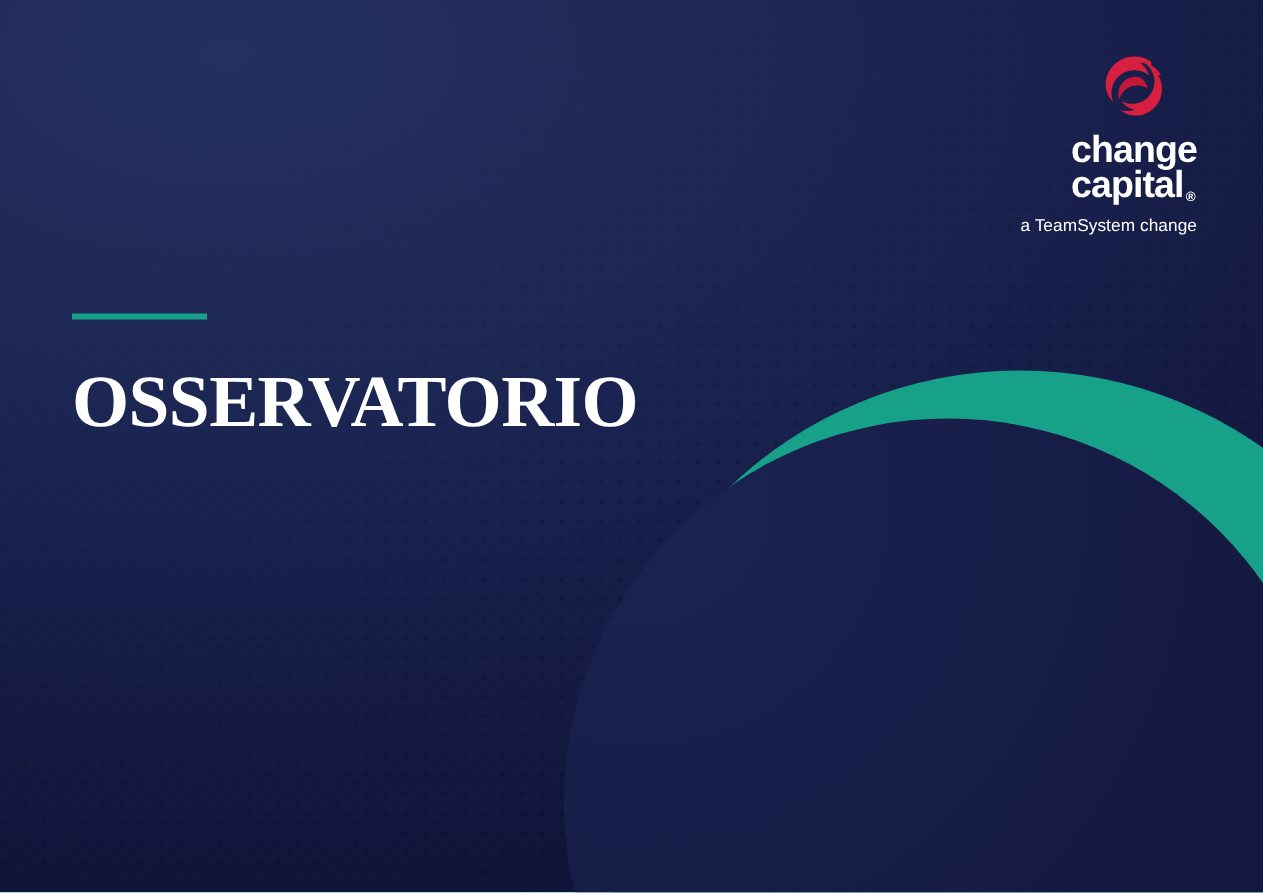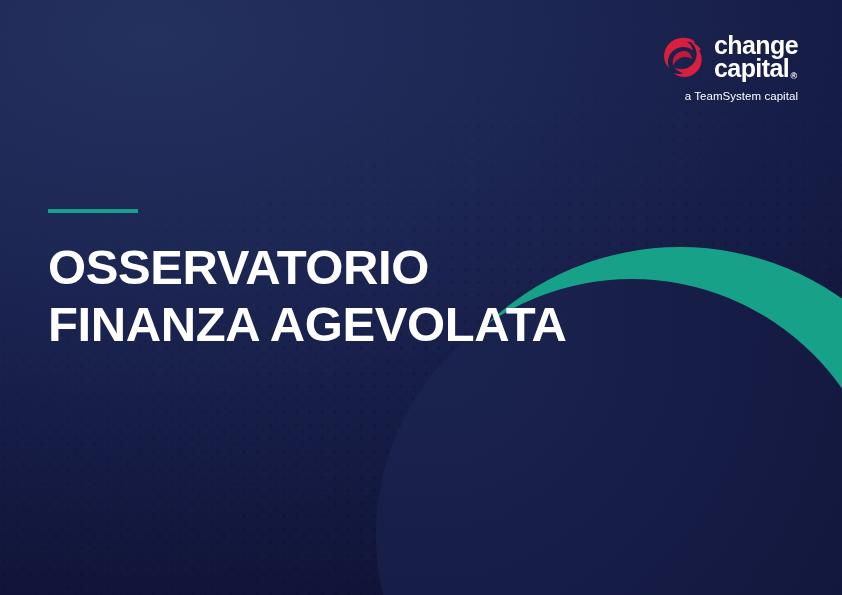--- a/index.html
+++ b/index.html
@@ -89,20 +89,21 @@
     top: 34px;
     right: 44px;
     display: flex;
     flex-direction: column;
     align-items: flex-end;
   }
   .logo-row {
     display: flex;
     align-items: center;
     gap: 9px;
+    flex-direction: column;
   }
   .logo-mark { width: 44px; height: 46px; display:block; flex:none; }
   .logo-words {
     display: flex;
     flex-direction: column;
     line-height: .93;
   }
   .logo-words .w {
     color: #ffffff;
     font-size: 25px;
@@ -137,20 +138,21 @@
     background: #17a189;
     margin-bottom: 26px;
   }
   .title {
     color: #ffffff;
     font-size: 49px;
     font-weight: 700;
     letter-spacing: -0.4px;
     line-height: 1.17;
     white-space: nowrap;
+    font-family: Liberation Serif, serif;
   }
   .date {
     margin-top: 6px;
     color: #f2f4fa;
     font-size: 47px;
     font-weight: 300;
     letter-spacing: .2px;
     line-height: 1.1;
     white-space: nowrap;
   }
@@ -177,22 +179,21 @@
         <path d="M26.4 17.6c-4.6-1.4-9.6.2-12.5 4.0-2.3 3.0-2.9 7.0-1.6 10.5 1.1-4.2 4.4-7.5 8.6-8.7 3.5-1.0 7.3-.4 10.3 1.7-.7-3.4-2.7-6.3-5.6-8.0.3.2.5.4.8.5z" fill="#c4173a"></path>
       </svg>
       <div class="logo-words">
         <span class="w">change</span>
         <span class="w w2">
           <span>capital</span>
           <span class="reg">®</span>
         </span>
       </div>
     </div>
-    <div class="logo-tag">a TeamSystem capital</div>
+    <div class="logo-tag">a TeamSystem change</div>
   </div>
 
   <div class="content">
     <div class="rule"></div>
     <div class="title">OSSERVATORIO</div>
-    <div class="title">FINANZA AGEVOLATA</div>
   </div>
 
 </div>
 
 </body></html>

